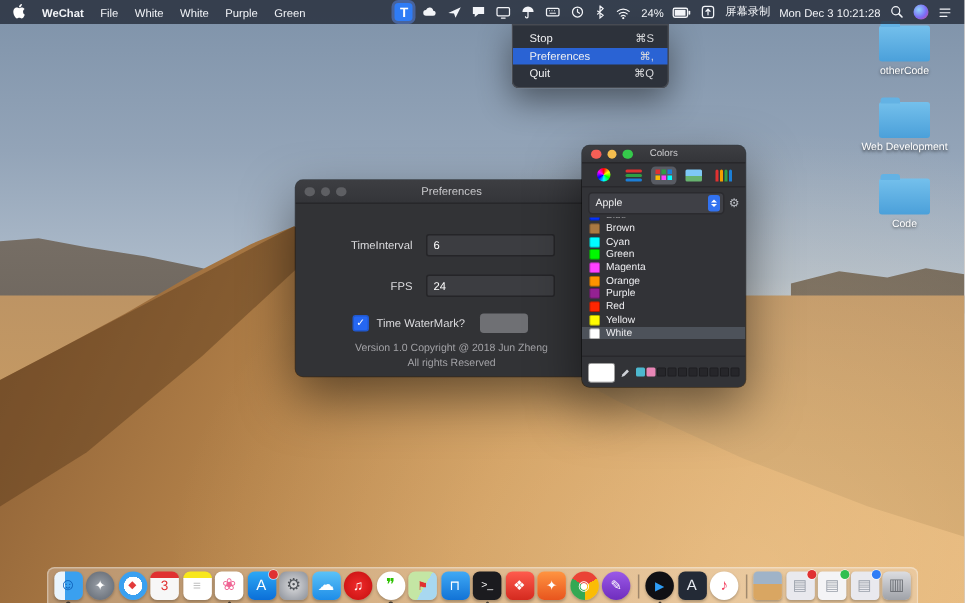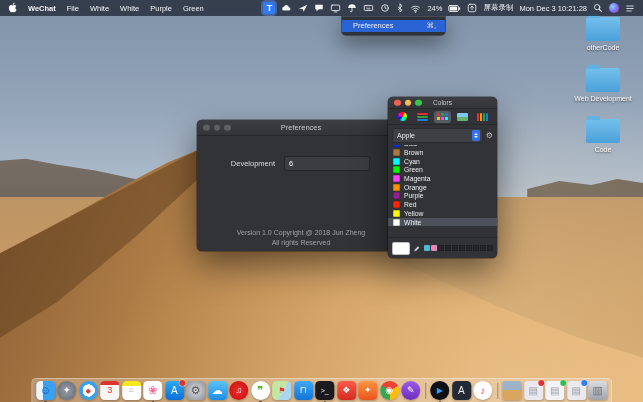--- a/index.html
+++ b/index.html
@@ -236,38 +236,55 @@
       <span class="siri"></span>
       <span class="mb-ic">
         <svg width="10" height="9" viewBox="0 0 12 11">
           <path d="M2 2.5h8M2 5.5h8M2 8.5h5.5" stroke="#f2f4f8" fill="none" stroke-width="1" stroke-linecap="round"></path>
         </svg>
       </span>
     </div>
 </div>
 
 <div class="appmenu" id="appmenu">
+    <div class="mi">
+      <span>Stop</span>
+      <span class="sc">⌘S</span>
+    </div>
     <div class="mi hl">
       <span>Preferences</span>
       <span class="sc">⌘,</span>
+    </div>
+    <div class="mi">
+      <span>Quit</span>
+      <span class="sc">⌘Q</span>
     </div>
   </div>
 
 <div class="win" id="prefs">
   <div class="titlebar">
     <div class="lights">
       <span class="light"></span>
       <span class="light"></span>
       <span class="light"></span>
     </div>
     <span>Preferences</span>
   </div>
   <div class="prow" style="top:36px;">
-    <span class="plabel">Development</span>
+    <span class="plabel">TimeInterval</span>
     <input class="pfield" value="6" style="">
+  </div>
+  <div class="prow" style="top:63px;">
+    <span class="plabel">FPS</span>
+    <input class="pfield" value="24" style="">
+  </div>
+  <div class="prow" style="top:89px;padding-left:38px;">
+    <span class="cbx checked" id="wm-cbx">✓</span>
+    <span style="margin-left:5px;font-size:7.5px;color:#dcdcdf;">Time WaterMark?</span>
+    <span class="well"><span class="inner" style="background: rgb(255, 255, 255);"></span></span>
   </div>
   <div class="version" style="top:108px;">
     <div>Version 1.0 Copyright @ 2018 Jun Zheng</div>
     <div>All rights Reserved</div>
   </div>
 </div>
 
 <div class="win" id="colors">
   <div class="titlebar">
     <div class="lights">

